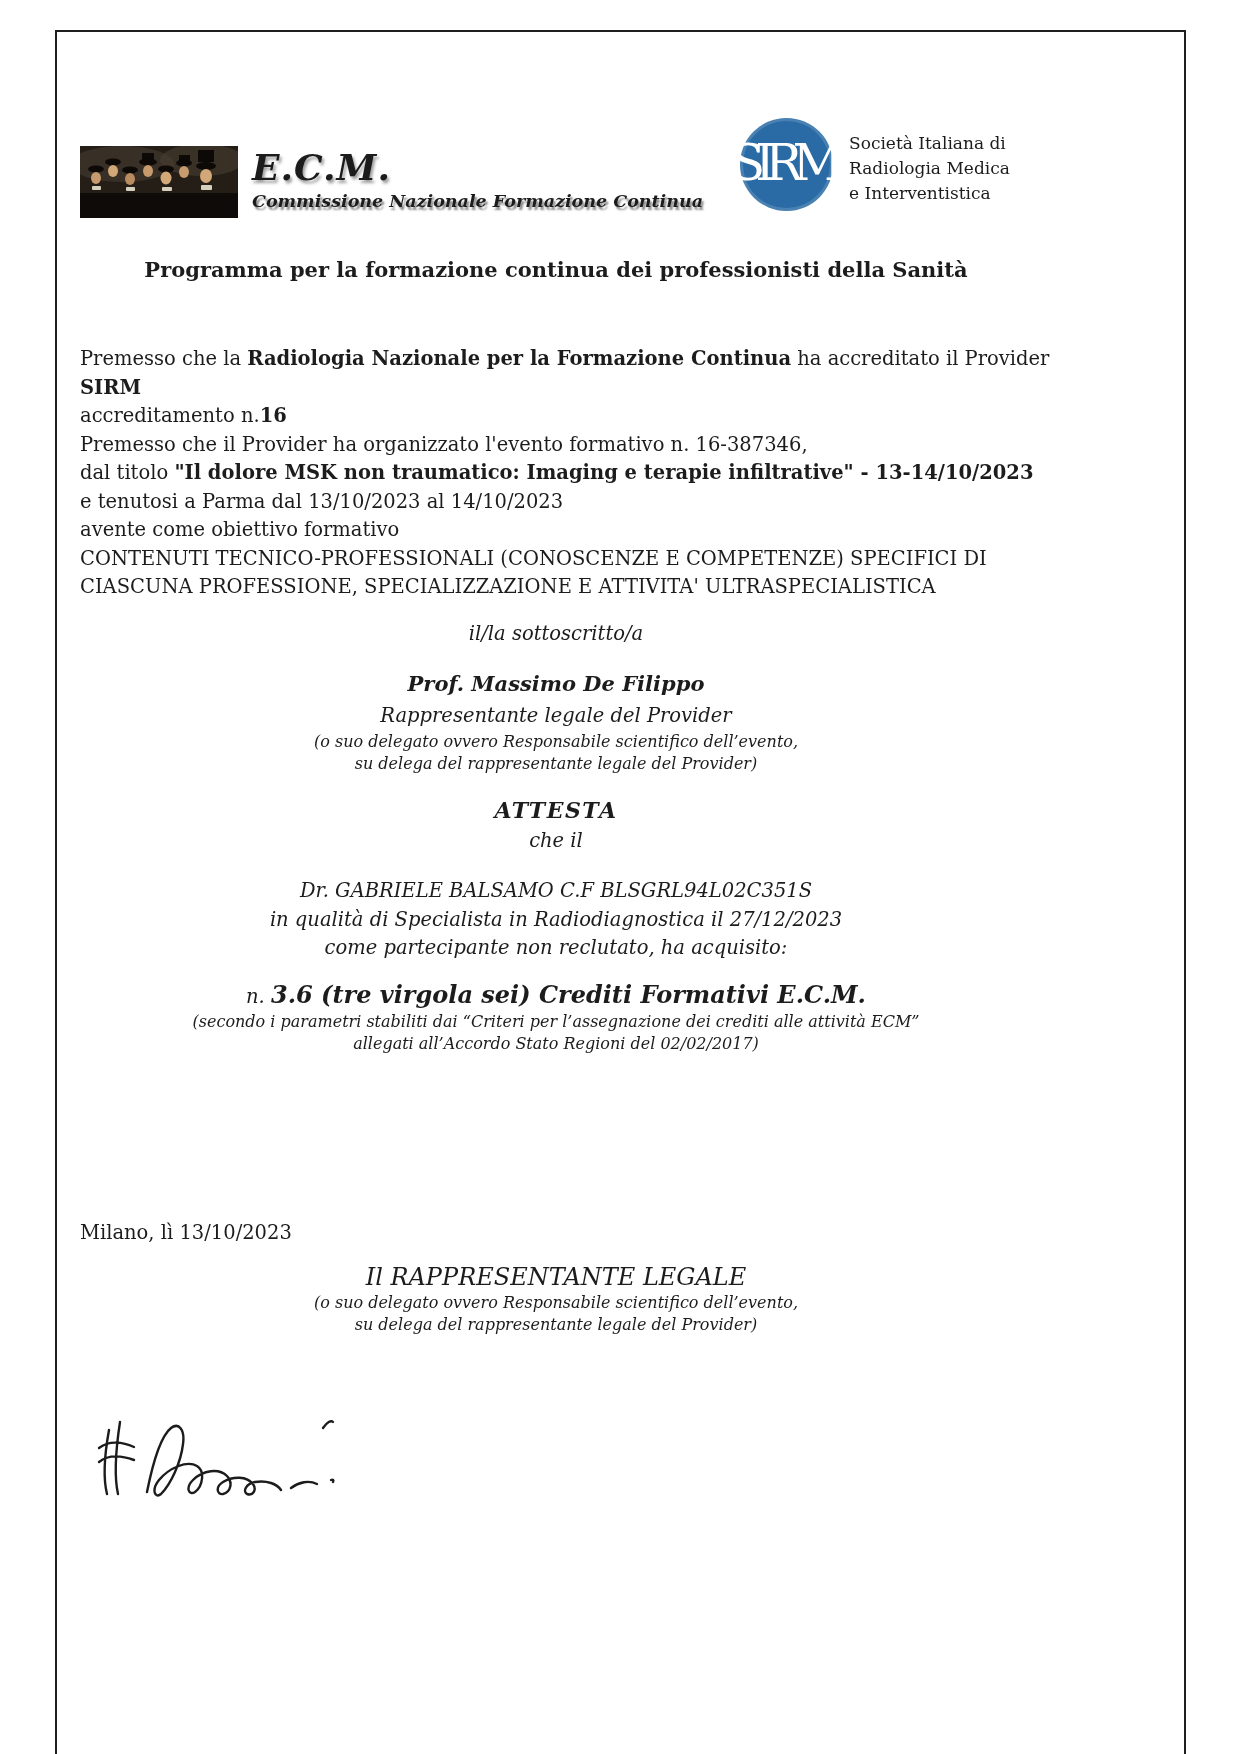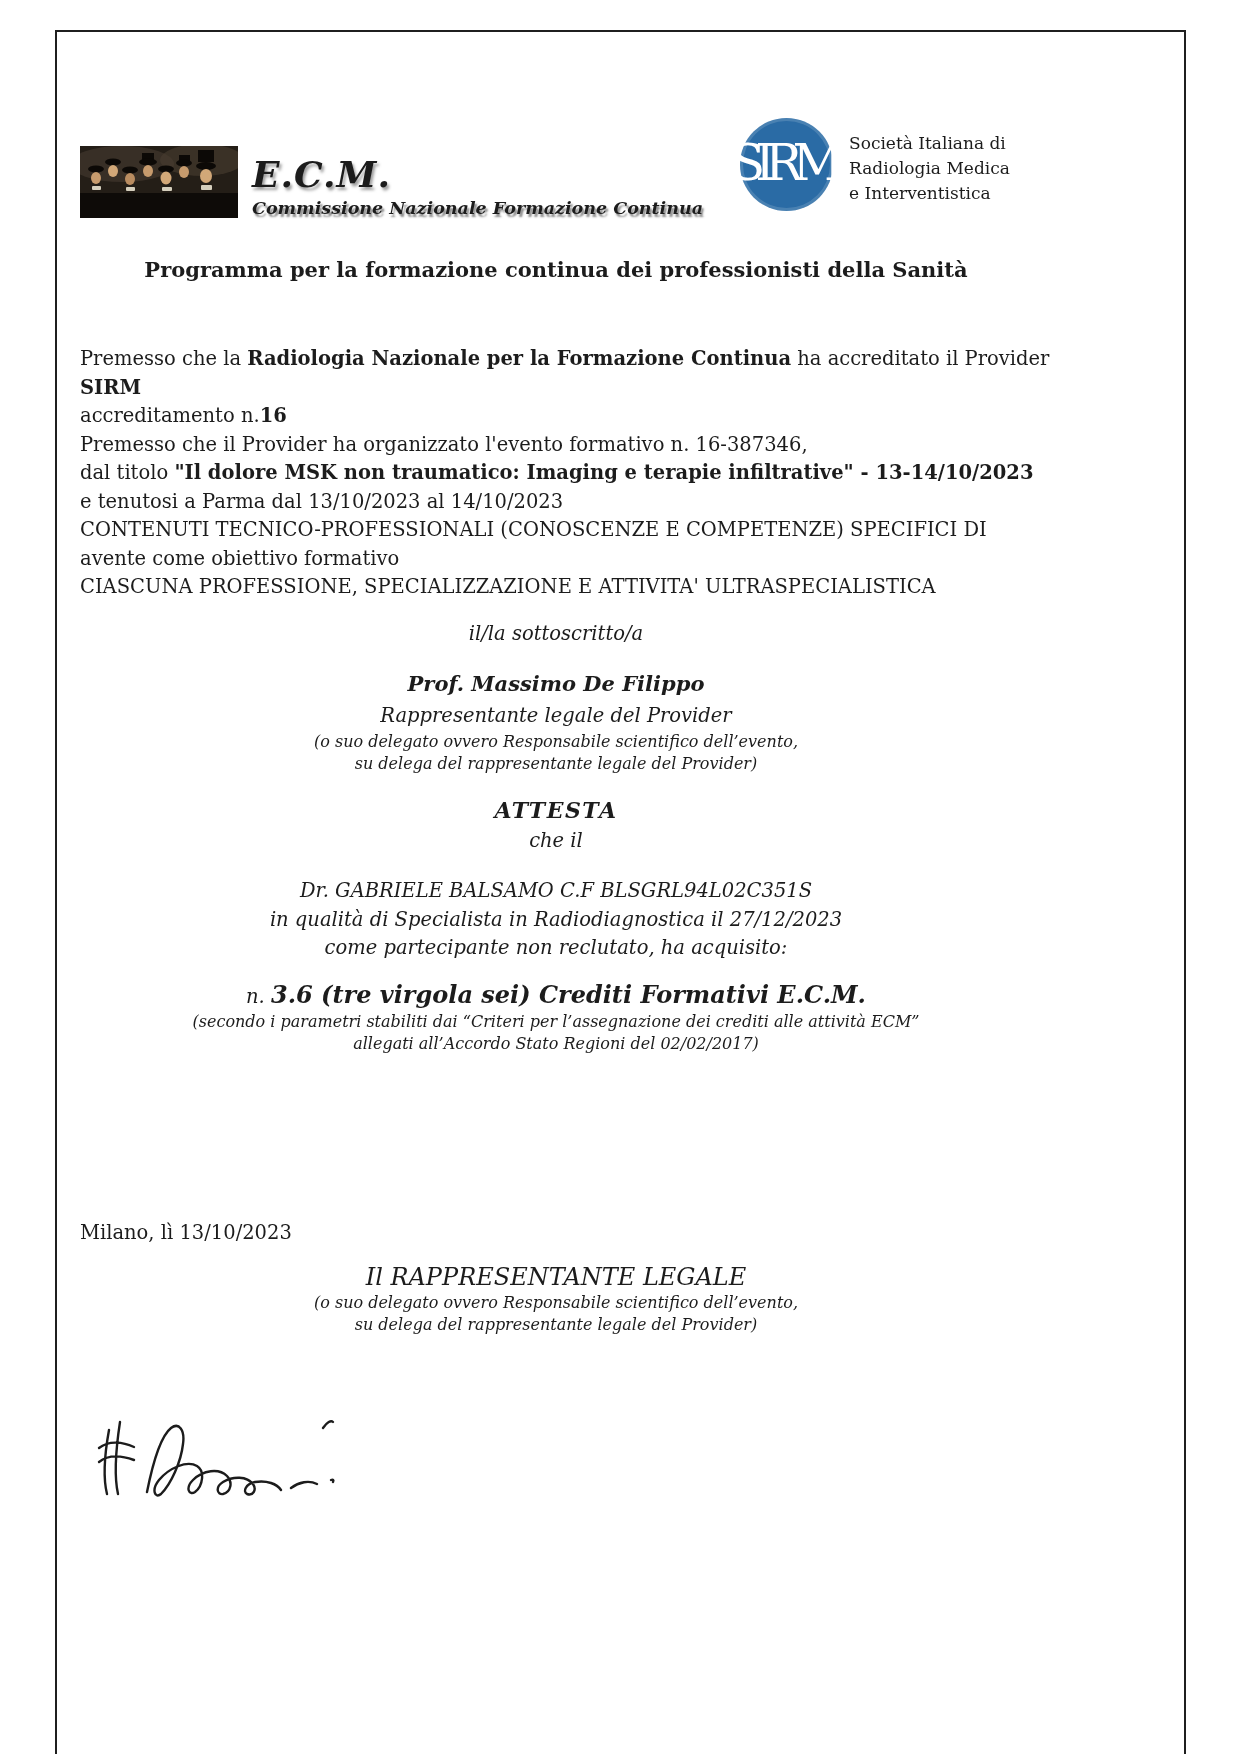--- a/index.html
+++ b/index.html
@@ -6,21 +6,21 @@
   .page {
     position:relative; width:1241px; height:1754px; background:#ffffff;
     overflow:hidden; font-family:"DejaVu Serif", serif; color:#1c1c1c;
   }
   .frame {
     position:absolute; left:55px; top:30px; right:55px; bottom:-3px;
     border:2px solid #1f1f1f; pointer-events:none;
   }
 
   
-  .ecm-block { position:absolute; left:80px; top:146px; display:flex; align-items:flex-end; }
+  .ecm-block { position:absolute; left:80px; top:146px; display:flex; align-items:flex-start; }
   .ecm-img { display:block; }
   .ecm-text { margin-left:14px; }
   .ecm-title {
     font-size:36px; font-weight:bold; font-style:italic; line-height:38px;
     letter-spacing:1px; margin-top:2px;
     text-shadow:2px 3px 3px rgba(80,80,80,0.55);
   }
   .ecm-subtitle {
     font-size:17.5px; font-weight:bold; font-style:italic; margin-top:5px;
     text-shadow:2px 3px 2px rgba(90,90,90,0.7);
@@ -115,22 +115,22 @@
   <div class="content">
     <h1 class="doc-title">Programma per la formazione continua dei professionisti della Sanità</h1>
 
     <div class="premises">
       <div class="line"><span>Premesso che la </span><span class="b">Radiologia Nazionale per la Formazione Continua</span><span> ha accreditato il Provider</span></div>
       <div class="line b">SIRM</div>
       <div class="line"><span>accreditamento n.</span><span class="b">16</span></div>
       <div class="line">Premesso che il Provider ha organizzato l'evento formativo n. 16-387346,</div>
       <div class="line"><span>dal titolo </span><span class="b">"Il dolore MSK non traumatico: Imaging e terapie infiltrative" - 13-14/10/2023</span></div>
       <div class="line">e tenutosi a Parma dal 13/10/2023 al 14/10/2023</div>
+      <div class="line">avente come obiettivo formativo</div>
       <div class="line">CONTENUTI TECNICO-PROFESSIONALI (CONOSCENZE E COMPETENZE) SPECIFICI DI</div>
-      <div class="line">avente come obiettivo formativo</div>
       <div class="line">CIASCUNA PROFESSIONE, SPECIALIZZAZIONE E ATTIVITA' ULTRASPECIALISTICA</div>
     </div>
 
     <div class="sottoscritto center">il/la sottoscritto/a</div>
     <div class="prov-name center">Prof. Massimo De Filippo</div>
     <div class="prov-role center">Rappresentante legale del Provider</div>
     <div class="small center">(o suo delegato ovvero Responsabile scientifico dell’evento,</div>
     <div class="small center">su delega del rappresentante legale del Provider)</div>
 
     <div class="attesta center">ATTESTA</div>

